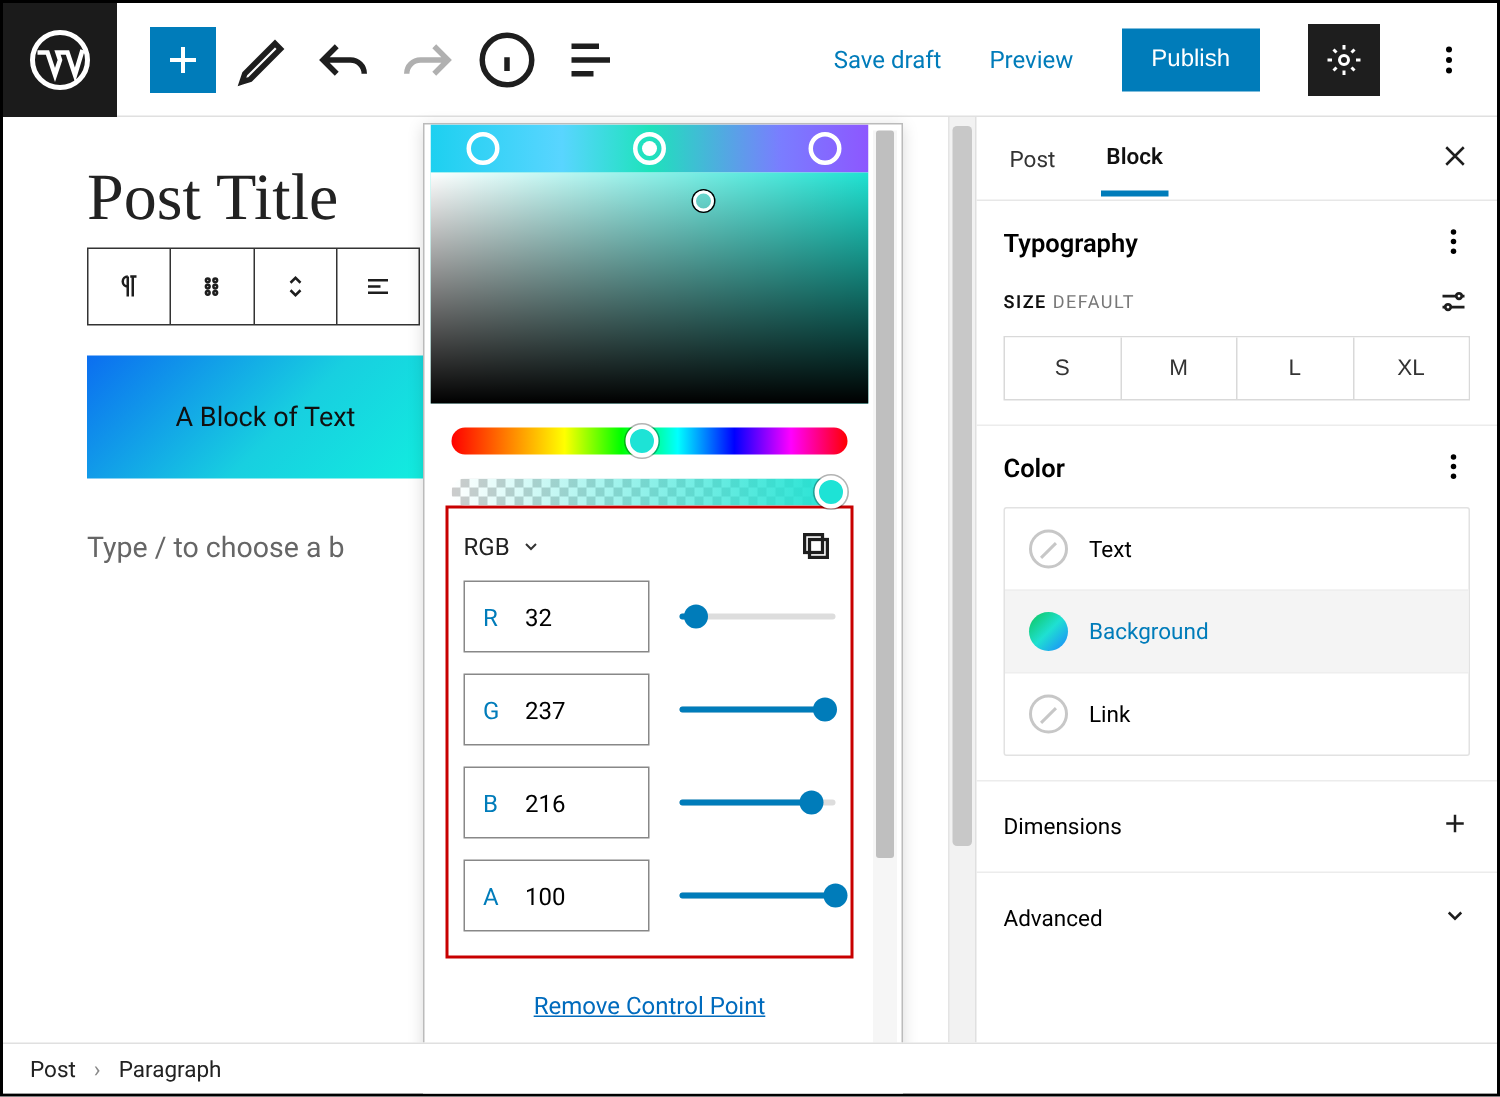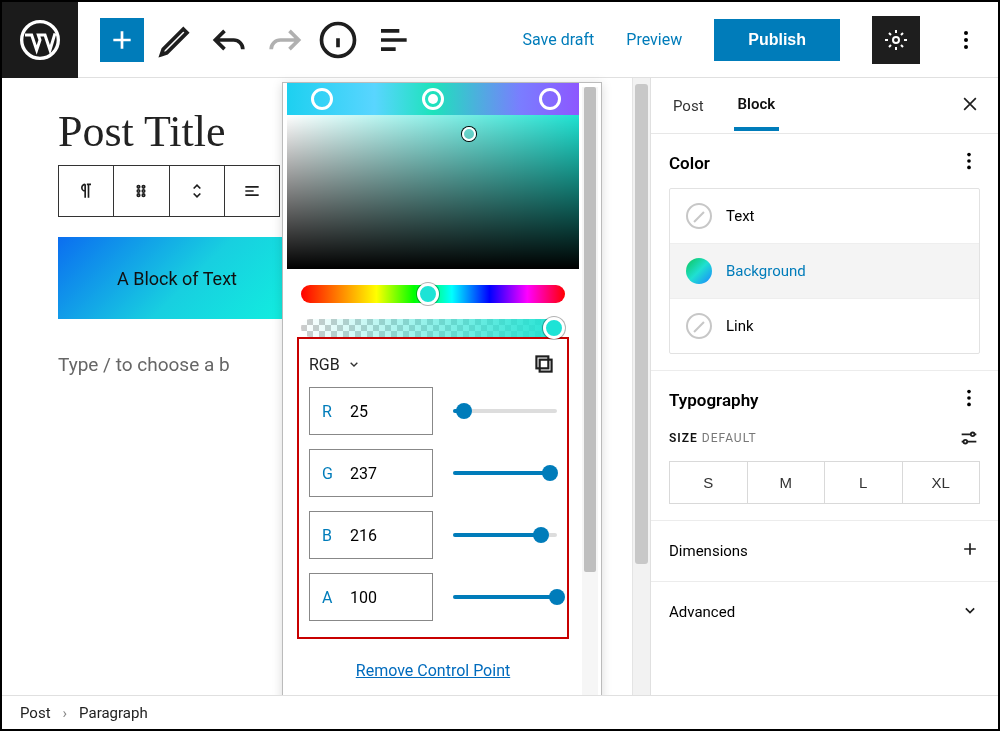--- a/index.html
+++ b/index.html
@@ -41,21 +41,21 @@
     cursor:pointer; color:#1e1e1e;
   }
   .icon-btn.dim { color:#b0b0b0; }
   .topbar-right {
     margin-left:auto; display:flex; align-items:center; gap:32px;
     padding-right:18px;
   }
   .link-btn { color:#007cba; font-size:16px; cursor:pointer; }
   .publish-btn {
     background:#007cba; color:#fff; border:none;
-    padding:12px 34px; font-size:16px; cursor:pointer;font-weight:bold;
+    padding:12px 20px; font-size:16px; cursor:pointer;
   }
   .settings-btn {
     width:48px; height:48px; background:#1e1e1e; color:#fff;
     display:flex; align-items:center; justify-content:center; cursor:pointer;
   }
   .kebab-btn { width:28px; height:48px; display:flex; align-items:center; justify-content:center; cursor:pointer;}
   .kebab-btn svg{ width:24px; height:24px; }
 
   
   .main { display:flex; height:calc(100% - 76px - 34px); }
@@ -358,20 +358,45 @@
 
   <div class="inspector">
     <div class="tabs">
       <div class="tab">Post</div>
       <div class="tab active">Block</div>
       <div class="close-x stroke"><svg viewBox="0 0 24 24" width="20" height="20">
             <path d="M5 5l14 14M19 5L5 19"></path>
           </svg></div>
     </div>
 
+    <div class="panel-section typo">
+      <div class="panel-head">
+        <h3>Typography</h3>
+        <span class="dotmenu"><svg viewBox="0 0 24 24">
+              <circle cx="12" cy="5" r="2"></circle>
+              <circle cx="12" cy="12" r="2"></circle>
+              <circle cx="12" cy="19" r="2"></circle>
+            </svg></span>
+      </div>
+      <div class="size-row">
+        <span class="size-label"><b>SIZE</b><span>DEFAULT</span></span>
+        <span class="sliders-ic stroke"><svg viewBox="0 0 24 24">
+              <path d="M4 8h10M18 8h2M4 16h2M10 16h10"></path>
+              <circle cx="16" cy="8" r="2"></circle>
+              <circle cx="8" cy="16" r="2"></circle>
+            </svg></span>
+      </div>
+      <div class="size-buttons">
+        <button>S</button>
+        <button>M</button>
+        <button>L</button>
+        <button>XL</button>
+      </div>
+    </div>
+
     <div class="panel-section">
       <div class="panel-head">
         <h3>Color</h3>
         <span class="dotmenu"><svg viewBox="0 0 24 24">
               <circle cx="12" cy="5" r="2"></circle>
               <circle cx="12" cy="12" r="2"></circle>
               <circle cx="12" cy="19" r="2"></circle>
             </svg></span>
       </div>
       <div class="color-list">
@@ -383,45 +408,20 @@
           <span class="swatch grad"></span>
           <span>Background</span>
         </div>
         <div class="color-row">
           <span class="swatch none"></span>
           <span>Link</span>
         </div>
       </div>
     </div>
 
-    <div class="panel-section typo">
-      <div class="panel-head">
-        <h3>Typography</h3>
-        <span class="dotmenu"><svg viewBox="0 0 24 24">
-              <circle cx="12" cy="5" r="2"></circle>
-              <circle cx="12" cy="12" r="2"></circle>
-              <circle cx="12" cy="19" r="2"></circle>
-            </svg></span>
-      </div>
-      <div class="size-row">
-        <span class="size-label"><b>SIZE</b><span>DEFAULT</span></span>
-        <span class="sliders-ic stroke"><svg viewBox="0 0 24 24">
-              <path d="M4 8h10M18 8h2M4 16h2M10 16h10"></path>
-              <circle cx="16" cy="8" r="2"></circle>
-              <circle cx="8" cy="16" r="2"></circle>
-            </svg></span>
-      </div>
-      <div class="size-buttons">
-        <button>S</button>
-        <button>M</button>
-        <button>L</button>
-        <button>XL</button>
-      </div>
-    </div>
-
     <div class="expander">
       <span>Dimensions</span>
       <span class="stroke"><svg viewBox="0 0 24 24" width="20" height="20">
             <path d="M12 5v14M5 12h14"></path>
           </svg></span>
     </div>
     <div class="expander">
       <span>Advanced</span>
       <span class="stroke"><svg viewBox="0 0 24 24" width="20" height="20">
             <path d="M7 10l5 5 5-5"></path>
@@ -457,21 +457,21 @@
         </div>
         <span class="copy-icon stroke"><svg viewBox="0 0 24 24">
               <rect x="8" y="8" width="11" height="11"></rect>
               <rect x="5" y="5" width="11" height="11"></rect>
             </svg></span>
       </div>
 
       <div class="rgb-row">
         <div class="rgb-field">
             <span class="ch">R</span>
-            <span>25</span>
+            <span>32</span>
           </div>
         <div class="rgb-slider">
             <div class="rgb-track"></div>
             <div class="rgb-fill" style="width:11%"></div>
             <div class="rgb-thumb" style="left:11%"></div>
           </div>
       </div>
       <div class="rgb-row">
         <div class="rgb-field">
             <span class="ch">G</span>

